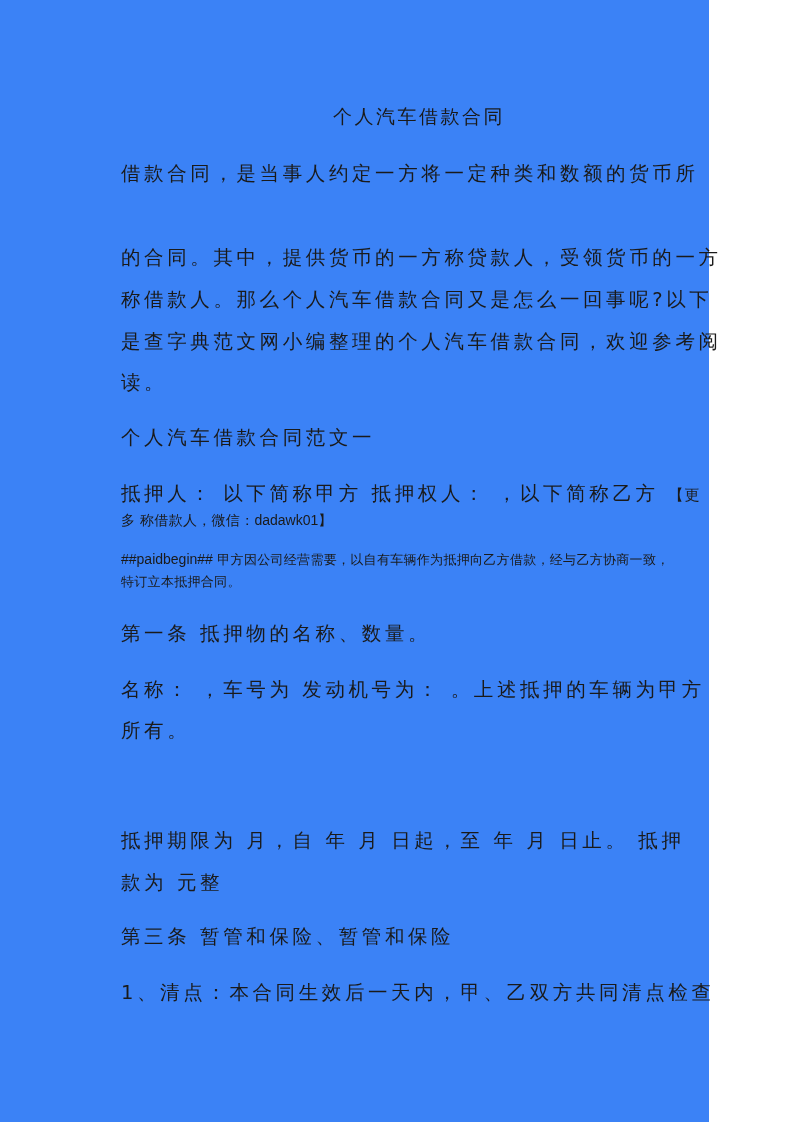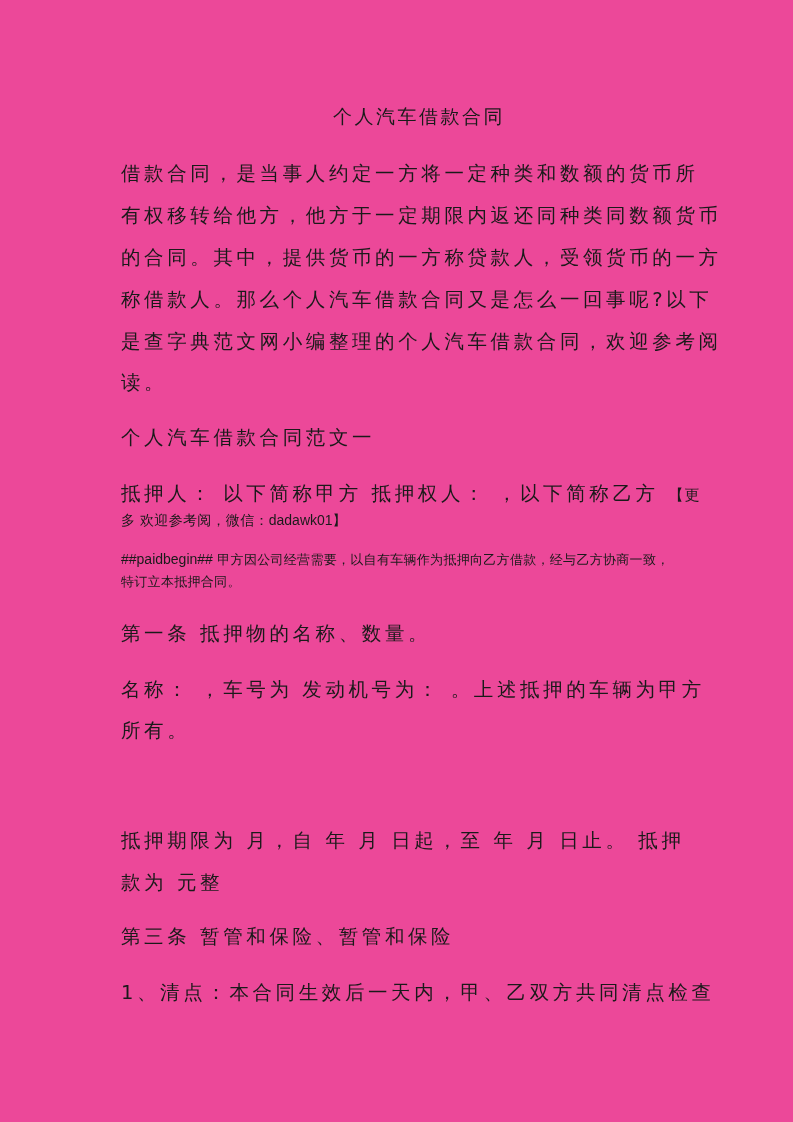--- a/index.html
+++ b/index.html
@@ -1,43 +1,42 @@
 <!DOCTYPE html>
 <html><head>
   <meta charset="utf-8">
   <style>
     html, body { margin: 0; padding: 0; background: #ffffff; }
     body { width: 793px; height: 1122px; position: relative; overflow: hidden; font-family: "DejaVu Sans", sans-serif; color: #111; }
-    .page { position: absolute; left: 0; top: 0; width: 793px; height: 1122px; background: #ec4899; }
+    .page { position: absolute; left: 0; top: 0; width: 709px; height: 1122px; background: #3b82f6; }
     .line { position: absolute; left: 121px; white-space: nowrap; font-size: 19.5px; letter-spacing: 3.6px; color: #1a1a1a; }
     .title { left: 333px; top: 104px; letter-spacing: 2.5px; font-size: 19px; }
     .small { font-size: 13px; letter-spacing: 0.3px; }
     .tag { font-family: "Liberation Sans", sans-serif; font-size: 14px; letter-spacing: 0; }
     .latin { font-family: "Liberation Sans", sans-serif; letter-spacing: 0; }
   </style>
 </head>
 <body>
 
 <div class="page">
   <div class="line title">个人汽车借款合同</div>
 
   <div class="line" style="top:160px;"> 借款合同，是当事人约定一方将一定种类和数额的货币所</div>
-  <div class="line" style="top:202px;">有权移转给他方，他方于一定期限内返还同种类同数额货币</div>
   <div class="line" style="top:244px;text-align:center;">的合同。其中，提供货币的一方称贷款人，受领货币的一方</div>
   <div class="line" style="top:286px;">称借款人。那么个人汽车借款合同又是怎么一回事呢?以下</div>
   <div class="line" style="top:328px;">是查字典范文网小编整理的个人汽车借款合同，欢迎参考阅</div>
   <div class="line" style="top:369px;">读。</div>
 
   <div class="line" style="top:424px;"> 个人汽车借款合同范文一</div>
 
   <div class="line" style="top:480px;">
     <span> 抵押人：  以下简称甲方  抵押权人：  ，以下简称乙方 </span><span style="font-size:15px;letter-spacing:1px;">【更</span>
   </div>
   <div class="line small" style="top:512px; font-size:14px;">
-    <span>多 欢迎参考阅，微信：</span><span class="latin">dadawk01</span><span>】</span>
+    <span>多 称借款人，微信：</span><span class="latin">dadawk01</span><span>】</span>
   </div>
 
   <div class="line small" style="top:551px;">
     <span class="tag">##paidbegin##</span><span> 甲方因公司经营需要，以自有车辆作为抵押向乙方借款，经与乙方协商一致，</span>
   </div>
   <div class="line small" style="top:573px;">特订立本抵押合同。</div>
 
   <div class="line" style="top:620px;"> 第一条 抵押物的名称、数量。</div>
   <div class="line" style="top:676px;"> 名称：  ，车号为 发动机号为：  。上述抵押的车辆为甲方</div>
   <div class="line" style="top:717px;">所有。</div>

